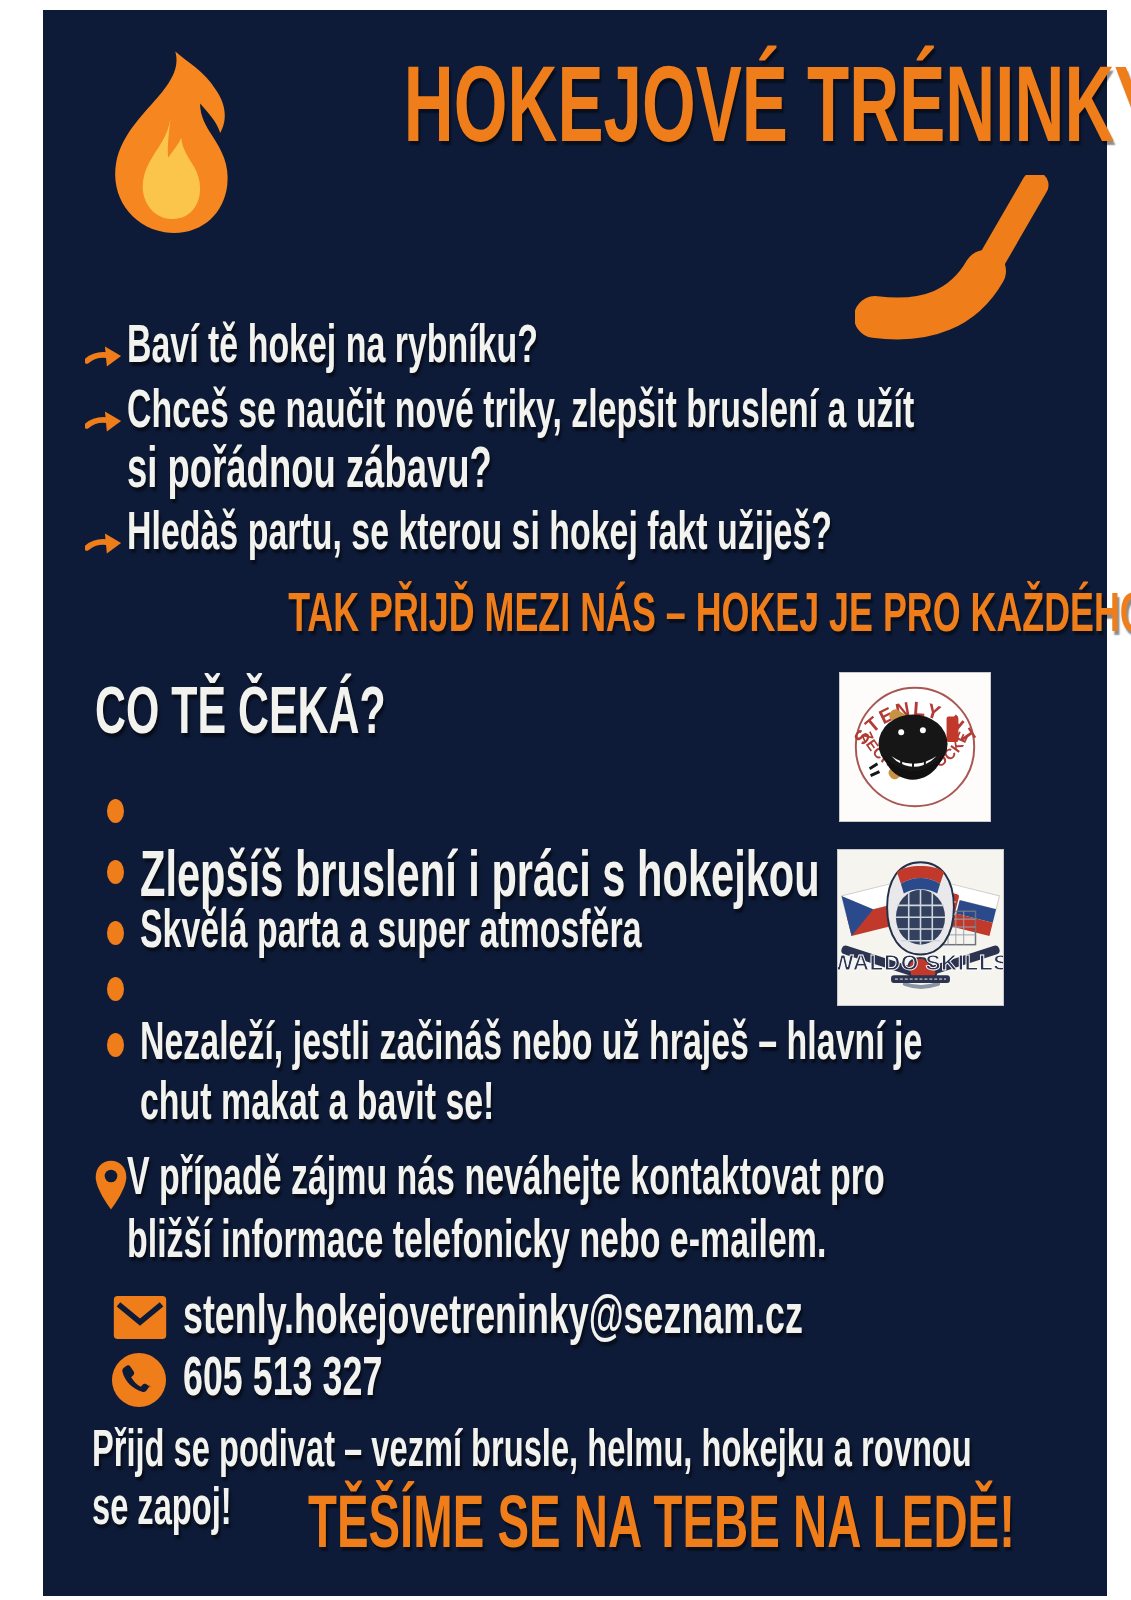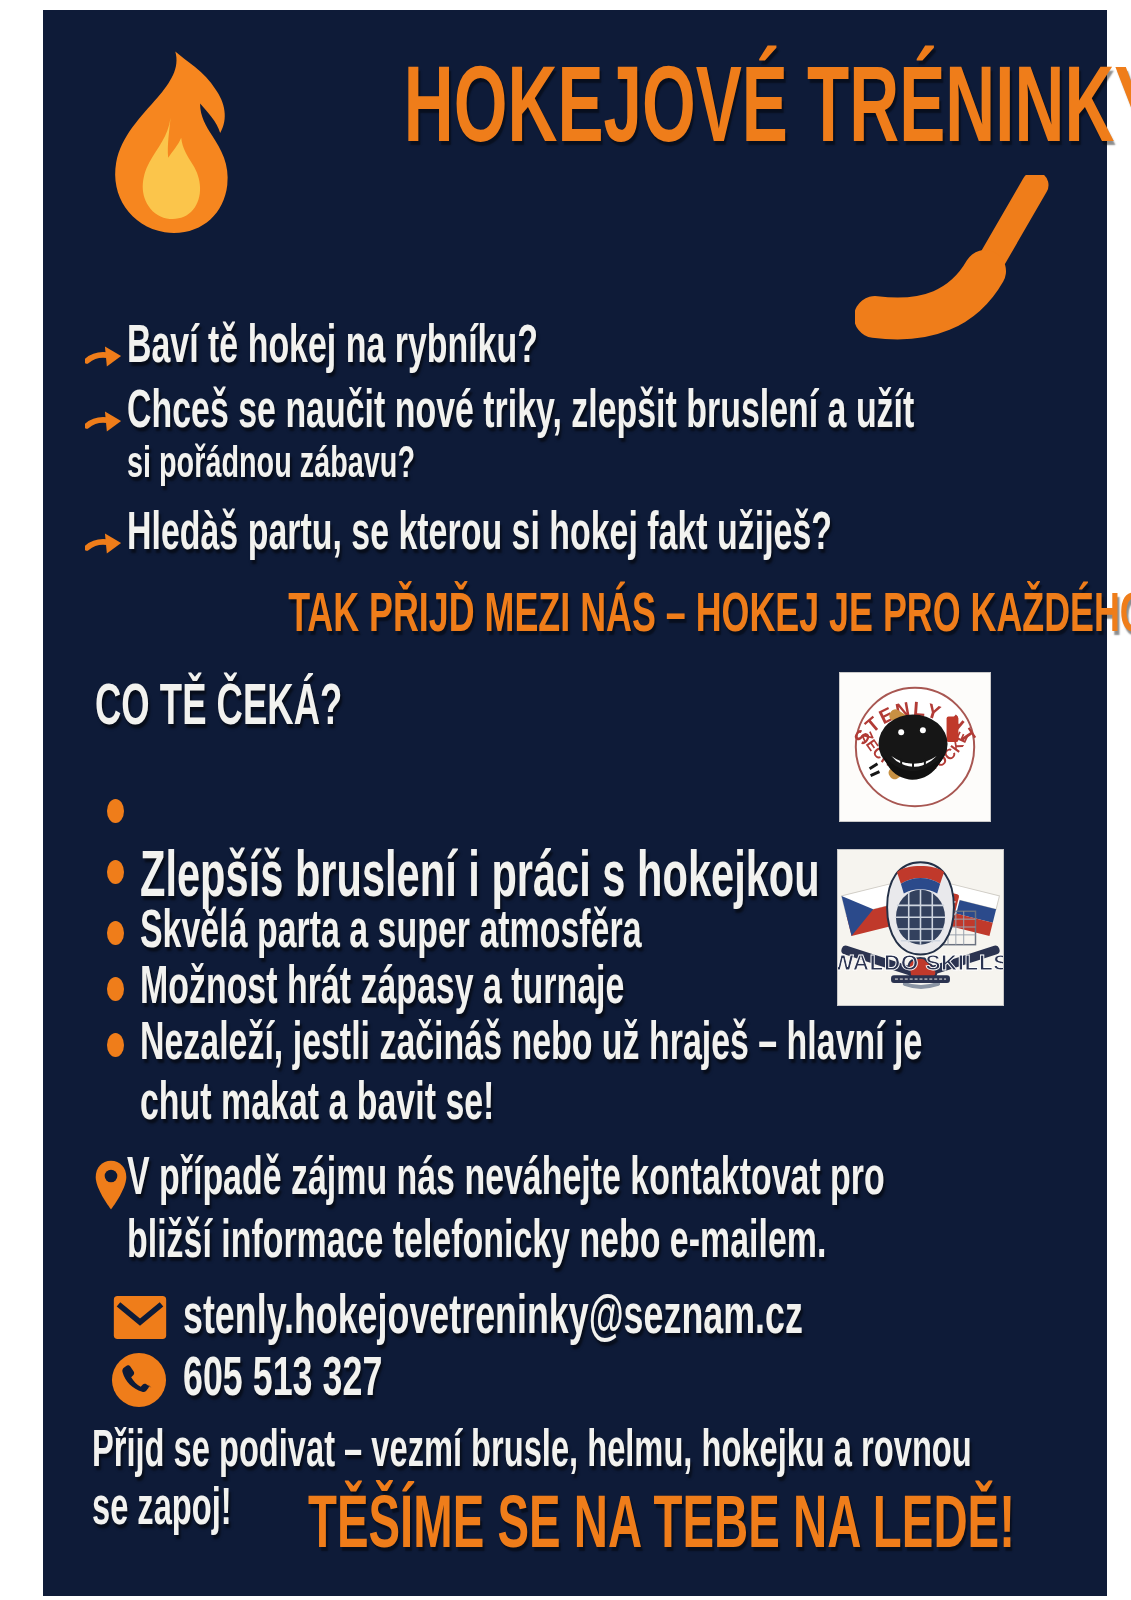--- a/index.html
+++ b/index.html
@@ -45,37 +45,37 @@
       <span class="s">Baví tě hokej na rybníku?</span>
     </div>
 
     <svg class="icon" style="left:42px;top:397px;" width="38" height="30" viewBox="0 0 40 30">
       <path d="M2 19 C9 13 15 12 23 13" stroke="#ef7d1a" stroke-width="6" fill="none" stroke-linecap="round"></path>
       <polygon points="21,4 38,14 23,25" fill="#ef7d1a"></polygon>
     </svg>
     <div class="t w" style="left:84px;top:372px;font-size:53px;">
       <span class="s">Chceš se naučit nové triky, zlepšit bruslení a užít</span>
     </div>
-    <div class="t w" style="left:84px;top:429px;font-size:45px;">
+    <div class="t w" style="left:84px;top:429px;font-size:57px;">
       <span class="s">si pořádnou zábavu?</span>
     </div>
 
     <svg class="icon" style="left:42px;top:519px;" width="38" height="30" viewBox="0 0 40 30">
       <path d="M2 19 C9 13 15 12 23 13" stroke="#ef7d1a" stroke-width="6" fill="none" stroke-linecap="round"></path>
       <polygon points="21,4 38,14 23,25" fill="#ef7d1a"></polygon>
     </svg>
     <div class="t w" style="left:84px;top:494px;font-size:53px;">
       <span class="s">Hledàš partu, se kterou si hokej fakt užiješ?</span>
     </div>
 
     <div class="c-wrap o" style="top:574px;font-size:56px;">
       <span class="s">TAK PŘIJĎ MEZI NÁS – HOKEJ JE PRO KAŽDÉHO!</span>
     </div>
 
-    <div class="t w" style="left:52px;top:666px;font-size:57px;">
+    <div class="t w" style="left:52px;top:666px;font-size:67px;">
       <span class="s">CO TĚ ČEKÁ?</span>
     </div>
 
     <div class="logo-box" style="left:797px;top:663px;width:150px;height:148px;">
       <svg width="150" height="148" viewBox="0 0 152 150">
         <rect width="152" height="150" fill="#fdfcfa"></rect>
         <circle cx="76" cy="75" r="60" fill="#ffffff" stroke="#a85752" stroke-width="2"></circle>
         <path id="stArcTop" d="M20 86 A58 58 0 0 1 132 86" fill="none"></path>
         <path id="stArcBot" d="M22 64 A58 58 0 0 0 130 64" fill="none"></path>
         <text font-size="20" font-weight="bold" fill="#b23b36" letter-spacing="2">
@@ -108,23 +108,20 @@
     <div class="t w" style="left:97px;top:831px;font-size:65px;">
       <span class="s">Zlepšíš bruslení i práci s hokejkou</span>
     </div>
 
     <span class="dot" style="left:64px;top:911px;"></span>
     <div class="t w" style="left:97px;top:892px;font-size:53px;">
       <span class="s">Skvělá parta a super atmosfěra</span>
     </div>
 
     <span class="dot" style="left:64px;top:967px;"></span>
-    <div class="t w" style="left:97px;top:948px;font-size:53px;">
-      <span class="s">Možnost hrát zápasy a turnaje</span>
-    </div>
 
     <span class="dot" style="left:64px;top:1023px;"></span>
     <div class="t w" style="left:97px;top:1004px;font-size:53px;">
       <span class="s">Nezaleží, jestli začináš nebo už hraješ – hlavní je</span>
     </div>
     <div class="t w" style="left:97px;top:1064px;font-size:53px;text-decoration:underline;">
       <span class="s">chut makat a bavit se!</span>
     </div>
 
     <div class="logo-box" style="left:795px;top:840px;width:165px;height:155px;">

